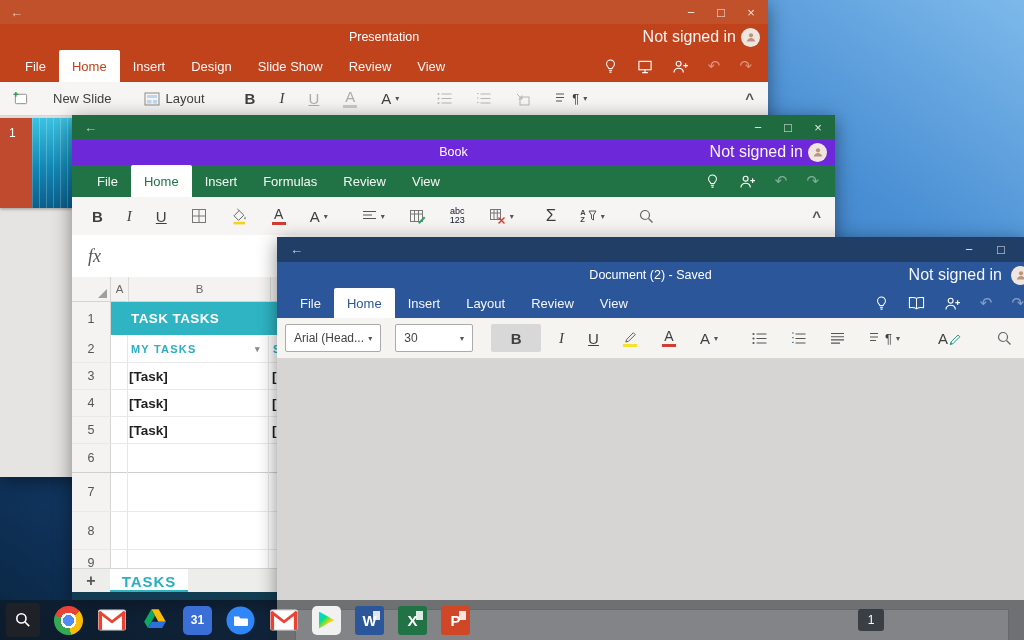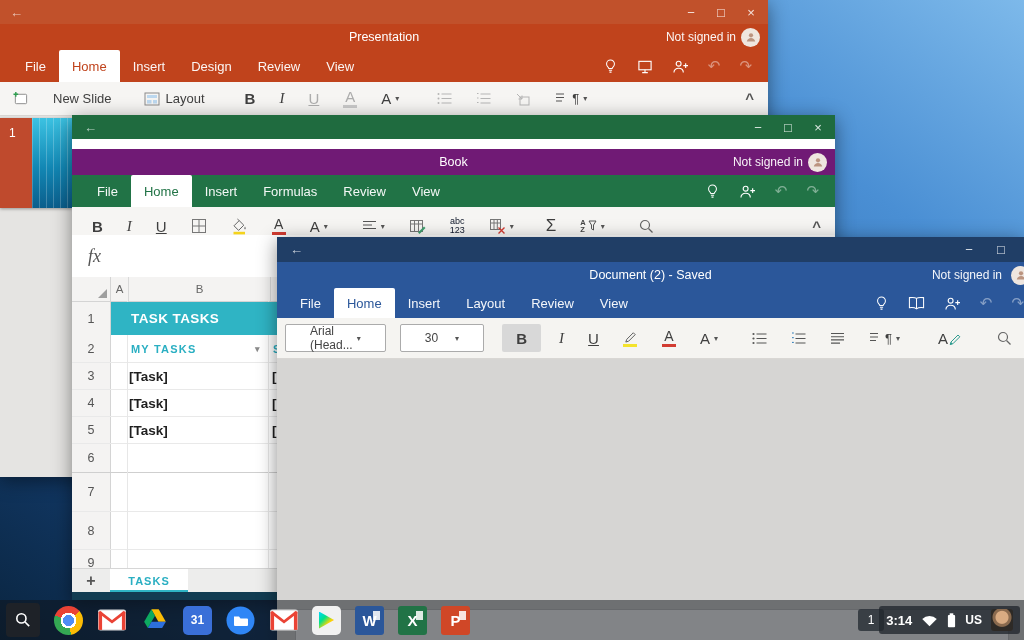--- a/index.html
+++ b/index.html
@@ -4,21 +4,21 @@
 <style>
   html,body{margin:0;padding:0;background:#000;}
   #stage{position:relative;width:1024px;height:640px;overflow:hidden;
          font-family:"Liberation Sans",sans-serif;
          background:linear-gradient(215deg,#7db9ea 0%,#4a8fd4 22%,#2e6cb0 48%,#17457e 72%,#0a2540 100%);}
   .win{position:absolute;box-shadow:0 4px 18px rgba(0,0,0,.45);}
   .strip{display:flex;align-items:center;color:rgba(255,255,255,.85);font-size:13px;}
   .winctl{margin-left:auto;display:flex;gap:16px;padding-right:10px;font-size:13px;}
   .winctl span{width:14px;text-align:center;cursor:default;}
   .ttl-row{position:relative;color:#fff;font-size:12.5px;display:flex;align-items:center;justify-content:center;}
-  .signin{position:absolute;right:32px;display:flex;align-items:center;font-size:12px;color:rgba(255,255,255,.95);}
+  .signin{position:absolute;right:32px;display:flex;align-items:center;font-size:16px;color:rgba(255,255,255,.95);}
   .avatar-circle{position:absolute;width:19px;height:19px;border-radius:50%;background:#efe6df;display:flex;align-items:center;justify-content:center;}
   .rtabs{display:flex;align-items:stretch;color:rgba(255,255,255,.95);font-size:13px;}
   .rtab{display:flex;align-items:center;padding:0 13px;cursor:default;}
   .rtab.active{background:#fff;border-radius:2px 2px 0 0;font-weight:500;}
   .ricons{margin-left:auto;display:flex;align-items:center;gap:19px;padding-right:16px;}
   .ricons .icn{display:flex;align-items:center;}
   .dim{opacity:.45;}
   .toolbar{display:flex;align-items:center;background:#f6f5f3;border-bottom:1px solid #d9d7d4;color:#3f3f3f;}
   .tbtn{display:flex;align-items:center;justify-content:center;padding:0 12px;font-size:15px;color:#3f3f3f;}
   .tbtn.gray{color:#adadad;}
@@ -39,21 +39,21 @@
   #ppt .toolbar{height:33px;font-size:13px;}
   .ppt-thumb{position:absolute;left:0;top:118px;width:72px;height:90px;box-shadow:0 1px 3px rgba(0,0,0,.35);}
   .thumb-orange{position:absolute;left:0;top:0;width:45%;height:100%;background:#bf4a2d;}
   .thumb-blue{position:absolute;right:0;top:0;width:55%;height:100%;
       background:repeating-linear-gradient(90deg,rgba(255,255,255,.22) 0 1px,transparent 1px 7px),
                  linear-gradient(180deg,#3cc2e2 0%,#1287b4 55%,#0b5e8c 100%);}
   .thumb-num{position:absolute;left:9px;top:8px;color:#fff;font-size:12px;}
   
   #xl{left:72px;top:115px;width:763px;height:485px;background:#fff;}
   #xl .strip{height:24px;background:#1f6b3f;}
-  #xl .ttl-row{height:26px;background:#701a75;margin-top:10px;}
+  #xl .ttl-row{height:26px;background:#6d28d9;}
   #xl .rtabs{height:32px;background:#217346;}
   #xl .rtab.active{color:#217346;}
   #xl .toolbar{height:38px;font-size:16px;}
   .fx-bar{position:absolute;left:0;top:120px;width:100%;height:42px;background:#fff;border-bottom:1px solid #dcdcdc;display:flex;align-items:center;}
   .fx-lbl{font-family:"Liberation Serif",serif;font-style:italic;font-size:18px;color:#555;padding-left:16px;}
   .xl-grid{position:absolute;left:0;top:162px;width:100%;height:291px;background:#fff;}
   .xl-colhead{display:flex;height:24px;background:#f4f3f2;border-bottom:1px solid #d4d4d4;color:#666;font-size:11.5px;}
   .xl-corner{width:38px;position:relative;border-right:1px solid #d4d4d4;}
   .xl-corner i{position:absolute;right:3px;bottom:3px;width:0;height:0;border-left:9px solid transparent;border-bottom:9px solid #9f9f9f;}
   .colA{width:17px;display:flex;align-items:center;justify-content:center;}
@@ -62,31 +62,31 @@
   .xl-rowhead{width:38px;background:#f4f3f2;border-right:1px solid #d4d4d4;display:flex;align-items:center;justify-content:center;color:#555;font-size:12.5px;flex:none;}
   .xl-cells{flex:1;position:relative;display:flex;align-items:center;}
   .xl-vline{position:absolute;top:24px;bottom:0;width:1px;background:#e7e7e7;}
   .banner{background:#2fb4c4;}
   .banner-text{color:#fff;font-weight:bold;font-size:13.5px;letter-spacing:.4px;padding-left:20px;}
   .mytasks{color:#2aafc2;font-weight:bold;font-size:11px;letter-spacing:1.2px;padding-left:20px;}
   .taskcell{color:#1f1f1f;font-weight:600;font-size:13.5px;padding-left:18px;}
   .frag{position:absolute;font-weight:600;color:#1f1f1f;font-size:13.5px;}
   .sheetbar{position:absolute;left:0;top:453px;width:100%;height:24px;background:#ededec;border-top:1px solid #d6d6d6;display:flex;align-items:center;}
   .sheet-add{width:38px;text-align:center;color:#555;font-size:16px;font-weight:bold;}
-  .sheettab{position:relative;width:78px;height:100%;background:#fff;display:flex;align-items:center;justify-content:center;color:#2aafc2;font-weight:bold;font-size:11px;letter-spacing:1px;}
+  .sheettab{position:relative;width:78px;height:100%;background:#fff;display:flex;align-items:center;justify-content:center;color:#2aafc2;font-weight:bold;font-size:15px;letter-spacing:1px;}
   .sheettab i{position:absolute;left:0;right:0;bottom:0;height:3px;background:#2fb4c4;}
   .xl-bottom{position:absolute;left:0;top:477px;width:100%;height:8px;background:#123c52;}
   
   #wd{left:277px;top:237px;width:747px;height:403px;background:#d6d5d3;}
   #wd .strip{height:25px;background:#203e66;}
   #wd .ttl-row{height:26px;background:#2b579a;}
   #wd .rtabs{height:30px;background:#2b579a;}
   #wd .rtab.active{color:#2b579a;}
   #wd .toolbar{height:40px;font-size:16px;background:#f5f4f1;}
-  .combo{display:flex;align-items:center;justify-content:space-between;background:#fff;border:1px solid #ababab;border-radius:2px;height:26px;font-size:12px;color:#444;padding:0 24px;}
+  .combo{display:flex;align-items:center;justify-content:space-between;background:#fff;border:1px solid #ababab;border-radius:2px;height:26px;font-size:12px;color:#444;padding:0 8px;}
   .wd-bold-active{background:#d8d8d8;border-radius:2px;width:28px;height:28px;}
   .page{position:absolute;left:18px;top:372px;width:714px;height:400px;background:#fff;border:1px solid #c4c4c4;box-sizing:border-box;padding:0 40px 0 48px;}
   
   #shelf{position:absolute;left:0;bottom:0;width:100%;height:40px;background:rgba(16,19,24,.52);display:flex;align-items:center;z-index:50;}
   .launcher{width:34px;height:34px;margin-left:6px;border-radius:4px;background:#1e2228;display:flex;align-items:center;justify-content:center;}
   .sicon{width:29px;height:29px;margin-left:14px;display:flex;align-items:center;justify-content:center;flex:none;}
   .chrome{border-radius:50%;background:radial-gradient(circle,#4e8df5 0 5.5px,#fff 5.5px 8px,rgba(0,0,0,0) 8px),conic-gradient(from -70deg,#ea4335 0 33.3%,#fbbc05 0 66.6%,#34a853 0);}
   .calendar{border-radius:5px;background:#3a6fd8;color:#fff;font-size:12px;font-weight:bold;display:flex;align-items:center;justify-content:center;}
   .office-tile{border-radius:3px;color:#fff;font-weight:bold;font-size:15px;display:flex;align-items:center;justify-content:center;position:relative;}
   .office-tile i{position:absolute;right:4px;top:5px;width:7px;height:9px;background:rgba(255,255,255,.85);}
@@ -120,20 +120,21 @@
             <circle cx="6" cy="4.3" r="2.1" fill="#bb9480"></circle>
             <path d="M1.8 10.6c.4-2.4 2.2-3.6 4.2-3.6s3.8 1.2 4.2 3.6z" fill="#bb9480"></path>
           </svg>
       </span>
     </div>
     <div class="rtabs">
       <span class="rtab" style="margin-left:12px">File</span>
       <span class="rtab active">Home</span>
       <span class="rtab">Insert</span>
       <span class="rtab">Design</span>
+      <span class="rtab">Slide Show</span>
       <span class="rtab">Review</span>
       <span class="rtab">View</span>
       <span class="ricons">
         <span class="icn">
             <svg width="15" height="15" viewBox="0 0 16 16">
               <path d="M8 1a4.2 4.2 0 0 0-4.2 4.2c0 1.7.9 2.7 1.6 3.5.5.5.8.9.8 1.5h3.6c0-.6.3-1 .8-1.5.7-.8 1.6-1.8 1.6-3.5A4.2 4.2 0 0 0 8 1z" fill="none" stroke="#fff" stroke-width="1.1"></path>
               <path d="M6.3 12h3.4M6.9 14h2.2" stroke="#fff" stroke-width="1.1"></path>
             </svg>
           </span>
         <span class="icn">
@@ -610,31 +611,15 @@
     <span class="sicon office-tile" style="background:#217346">
         <span>X</span>
         <i></i>
       </span>
     <span class="sicon office-tile" style="background:#d04727">
         <span>P</span>
         <i></i>
       </span>
 
     <span class="badge">1</span>
-    <span class="tray">
-      <span class="tray-time">3:14</span>
-      <span style="display:flex">
-          <svg width="17" height="13" viewBox="0 0 16 12">
-            <path d="M8 11.5 1.2 4.6a9.6 9.6 0 0 1 13.6 0z" fill="#fff"></path>
-          </svg>
-        </span>
-      <span style="display:flex">
-          <svg width="9" height="15" viewBox="0 0 10 16">
-            <rect x="3" y="0" width="4" height="2" fill="#fff"></rect>
-            <rect x="1" y="2" width="8" height="13.5" rx="1" fill="#fff"></rect>
-          </svg>
-        </span>
-      <span class="tray-kb">US</span>
-      <span class="tray-avatar"></span>
-    </span>
   </div>
 
 </div>
 
 </body></html>

